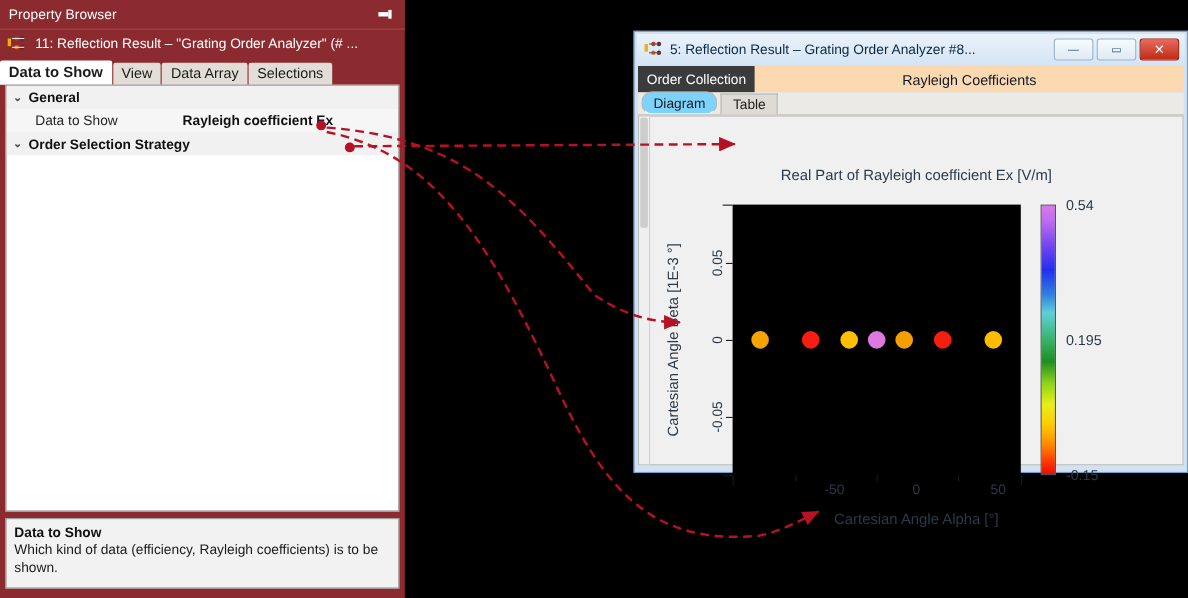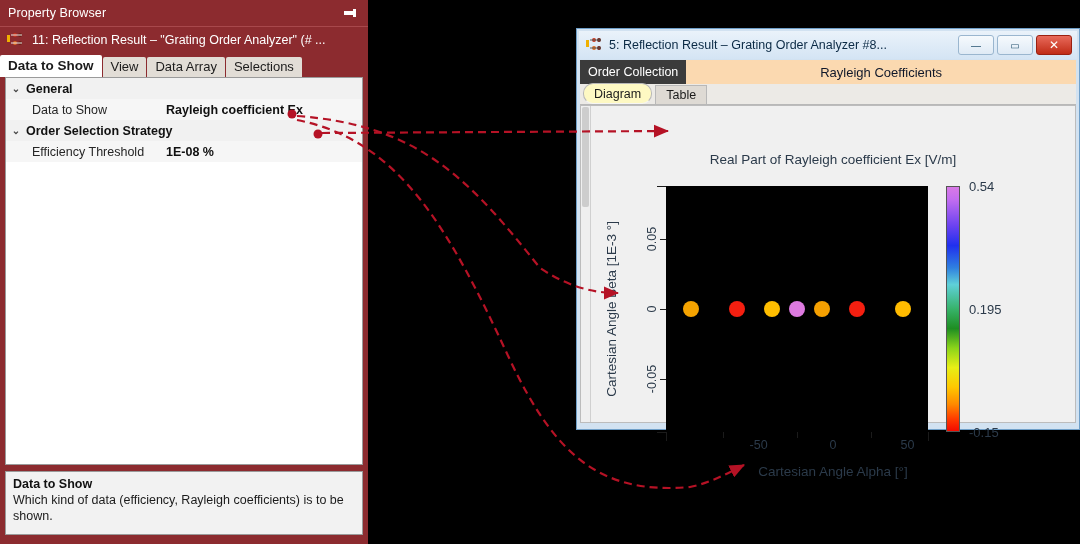--- a/index.html
+++ b/index.html
@@ -131,21 +131,21 @@
     position:absolute;left:3px;top:55px;right:3px;height:21px;
     background:#eceae6;display:flex;align-items:flex-end;
     border-bottom:1px solid #b8b8b8;box-sizing:border-box;
   }
   .rw-tab{
     height:19px;line-height:19px;padding:0 10px;font-size:12.5px;color:#1b1b1b;
     background:#dedad4;border:1px solid #b8b8b8;border-bottom:none;
     margin-left:3px;box-sizing:border-box;
   }
   .rw-tab.active{
-    background:#fef9c3;height:21px;line-height:20px;border-bottom:1px solid #f5f5f5;border-radius:10px;
+    background:#7dd3fc;height:21px;line-height:20px;border-bottom:1px solid #f5f5f5;border-radius:10px;
   }
 
   
   .rw-body{
     position:absolute;left:3px;top:76px;right:3px;bottom:6px;
     background:#f0f0f0;border:1px solid #bcbcbc;box-sizing:border-box;
   }
   .rw-scrollbar{
     position:absolute;left:0;top:0;width:9px;bottom:0;background:#efefef;
     border-right:1px solid #d0d0d0;
@@ -272,24 +272,20 @@
       <span class="pg-name indent">Data to Show</span>
       <span class="pg-val bold">Rayleigh coefficient Ex</span>
     </div>
 
     <div class="pg-row group">
       <span class="pg-chevron">⌄</span>
       <span class="pg-groupname">Order Selection Strategy</span>
     </div>
 
 
-    <div class="pg-row alt">
-      <span class="pg-name indent">Efficiency Threshold</span>
-      <span class="pg-val bold">1E-08 %</span>
-    </div>
 
   </div>
 
   <div class="pb-help">
     <div class="pb-help-title">Data to Show</div>
     <div class="pb-help-body">Which kind of data (efficiency, Rayleigh coefficients) is to be shown.</div>
   </div>
 
 </div>
 

